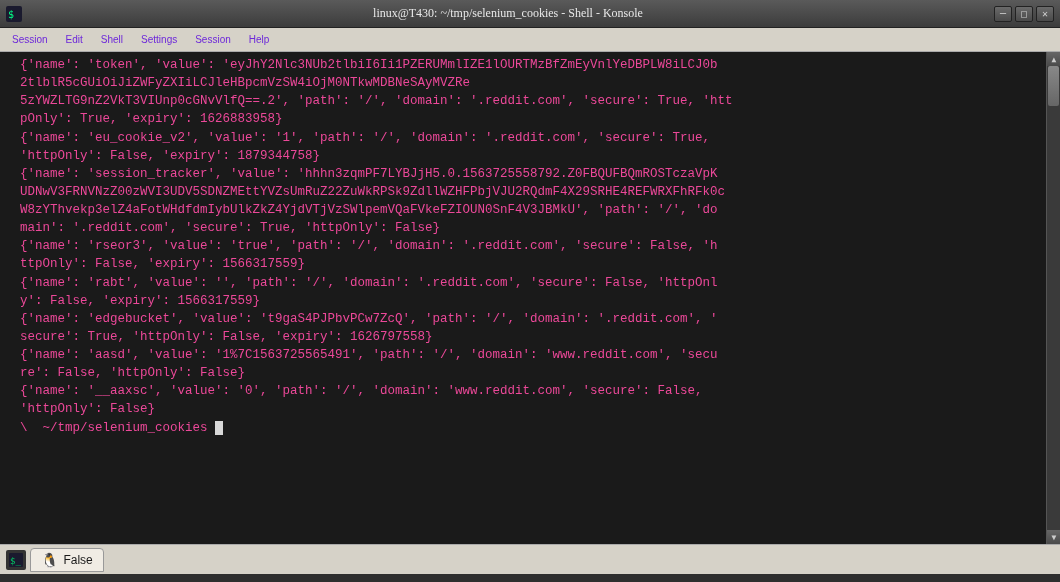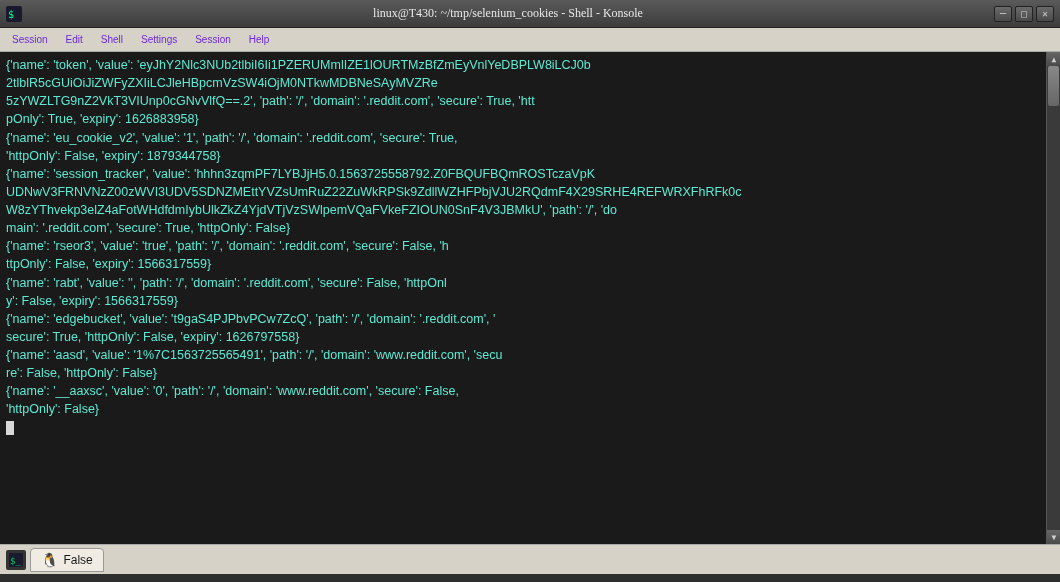--- a/index.html
+++ b/index.html
@@ -82,28 +82,28 @@
       background: #1a1a1a;
       color: #d8d8d8;
       width: 100%;
       height: 492px;
       display: flex;
       overflow: hidden;
     }
 
     .terminal-content {
       flex: 1;
-      padding: 4px 6px;
+      padding: 4px 20px;
       overflow: hidden;
-      font-family: Liberation Sans, sans-serif;
+      font-family: Liberation Mono, monospace;
       font-size: 12.5px;
       line-height: 1.45;
       white-space: pre-wrap;
       word-break: break-all;
-      color: #5eead4;
+      color: #ec4899;
     }
 
     .scrollbar {
       width: 14px;
       background: #3a3a3a;
       display: flex;
       flex-direction: column;
       border-left: 1px solid #555;
     }
 
@@ -229,21 +229,21 @@
 {'name': 'rseor3', 'value': 'true', 'path': '/', 'domain': '.reddit.com', 'secure': False, 'h
 ttpOnly': False, 'expiry': 1566317559}
 {'name': 'rabt', 'value': '', 'path': '/', 'domain': '.reddit.com', 'secure': False, 'httpOnl
 y': False, 'expiry': 1566317559}
 {'name': 'edgebucket', 'value': 't9gaS4PJPbvPCw7ZcQ', 'path': '/', 'domain': '.reddit.com', '
 secure': True, 'httpOnly': False, 'expiry': 1626797558}
 {'name': 'aasd', 'value': '1%7C1563725565491', 'path': '/', 'domain': 'www.reddit.com', 'secu
 re': False, 'httpOnly': False}
 {'name': '__aaxsc', 'value': '0', 'path': '/', 'domain': 'www.reddit.com', 'secure': False,
 'httpOnly': False}
-<span class="cursor"></span></div>
+<span>\ &nbsp;~/tmp/selenium_cookies </span><span class="cursor"></span></div>
   <div class="scrollbar">
     <div class="scrollbar-up">▲</div>
     <div class="scrollbar-track">
       <div class="scrollbar-thumb"></div>
     </div>
     <div class="scrollbar-down">▼</div>
   </div>
 </div>
 
 <div class="tabbar">

